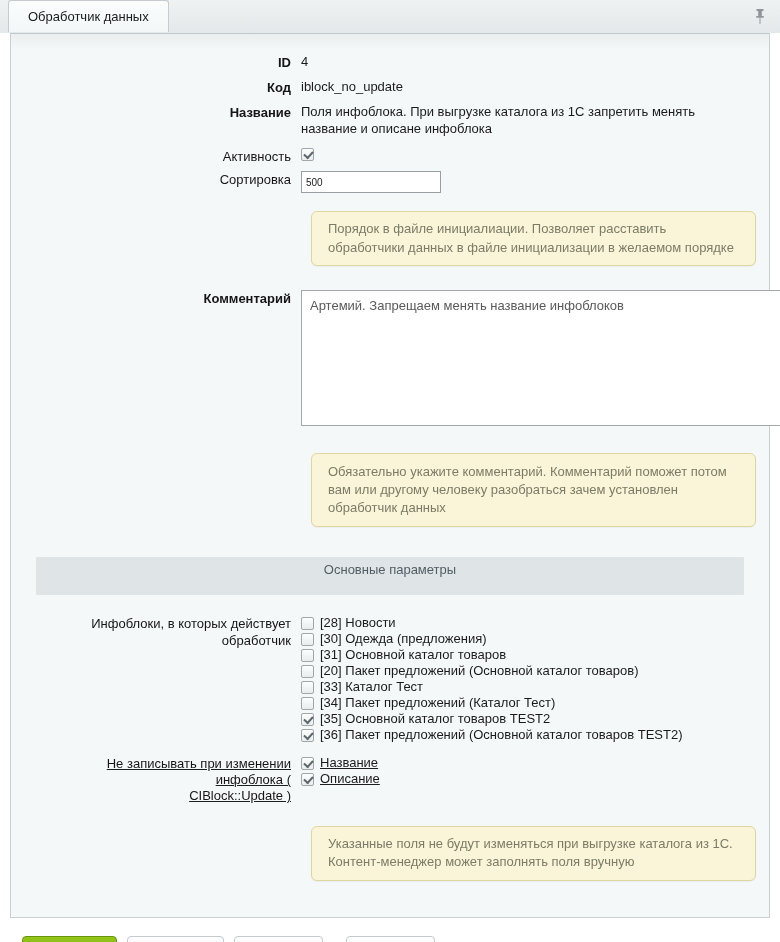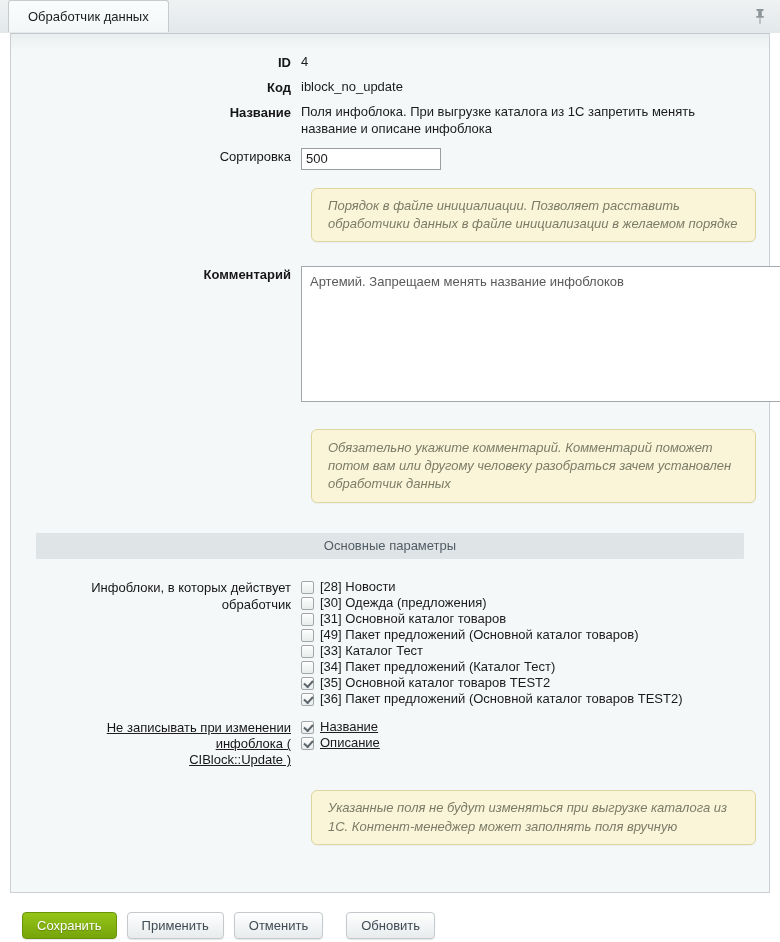--- a/index.html
+++ b/index.html
@@ -72,54 +72,53 @@
   }
   .mb7  { margin-bottom: 7px; }
   .mb10 { margin-bottom: 10px; }
   .mb6  { margin-bottom: 6px; }
   .sort-input {
     width: 140px;
     height: 22px;
     border: 1px solid #989ea1;
     background: #fff;
     font-family: "Liberation Sans", sans-serif;
-    font-size: 13px;
+    font-size: 10px;
     padding: 2px 4px;
     color: #1b1b1b;
   }
   .note {
     margin-left: 275px;
     width: 445px;
     background: #faf5d8;
     border: 1px solid #ded69f;
     border-radius: 6px;
     padding: 8px 16px;
     color: #7b7b67;
     line-height: 1.4;
     box-shadow: 0 1px 1px rgba(0,0,0,0.04);
-    font-style: italic;
   }
   .note1 { margin-top: 18px; margin-bottom: 24px; }
   .note2 { margin-top: 22px; padding-top: 9px; padding-bottom: 9px; }
   .note3 { margin-top: 22px; }
   .comment-area {
     width: 524px;
     height: 136px;
     border: 1px solid #a2a8ab;
     background: #fff;
     font-family: "Liberation Sans", sans-serif;
     font-size: 13px;
     padding: 6px 8px;
     color: #595959;
     line-height: 1.35;
     resize: both;
   }
   .section-header {
     margin-top: 30px;
-    height: 26px;
+    height: 38px;
     line-height: 26px;
     text-align: center;
     background: #dfe5e7;
     color: #515c64;
     border-radius: 1px;
   }
   .iblocks-row { margin-top: 20px; }
   .cb-col { display: flex; flex-direction: column; }
   .cb-row {
     display: flex;
@@ -212,20 +211,26 @@
   <div class="frow mb7">
     <div class="flabel bold">Код</div>
     <div class="fvalue">iblock_no_update</div>
   </div>
 
   <div class="frow mb10">
     <div class="flabel bold">Название</div>
     <div class="fvalue">Поля инфоблока. При выгрузке каталога из 1С запретить менять название и описане инфоблока</div>
   </div>
 
+  <div class="frow mb6">
+    <div class="flabel">Активность</div>
+    <div class="fvalue">
+      <input type="checkbox" class="cb" checked="" style="">
+    </div>
+  </div>
 
   <div class="frow">
     <div class="flabel">Сортировка</div>
     <div class="fvalue">
       <input type="text" class="sort-input" value="500" style="">
     </div>
   </div>
 
   <div class="note note1">Порядок в файле инициалиации. Позволяет расставить обработчики данных в файле инициализации в желаемом порядке</div>
 
@@ -250,21 +255,21 @@
         <label class="cb-row">
           <input type="checkbox" class="cb" style="">
           <span>[30] Одежда (предложения)</span>
         </label>
         <label class="cb-row">
           <input type="checkbox" class="cb" style="">
           <span>[31] Основной каталог товаров</span>
         </label>
         <label class="cb-row">
           <input type="checkbox" class="cb" style="">
-          <span>[49] Пакет предложений (Основной каталог товаров)</span>
+          <span>[20] Пакет предложений (Основной каталог товаров)</span>
         </label>
         <label class="cb-row">
           <input type="checkbox" class="cb" style="">
           <span>[33] Каталог Тест</span>
         </label>
         <label class="cb-row">
           <input type="checkbox" class="cb" style="">
           <span>[34] Пакет предложений (Каталог Тест)</span>
         </label>
         <label class="cb-row">

